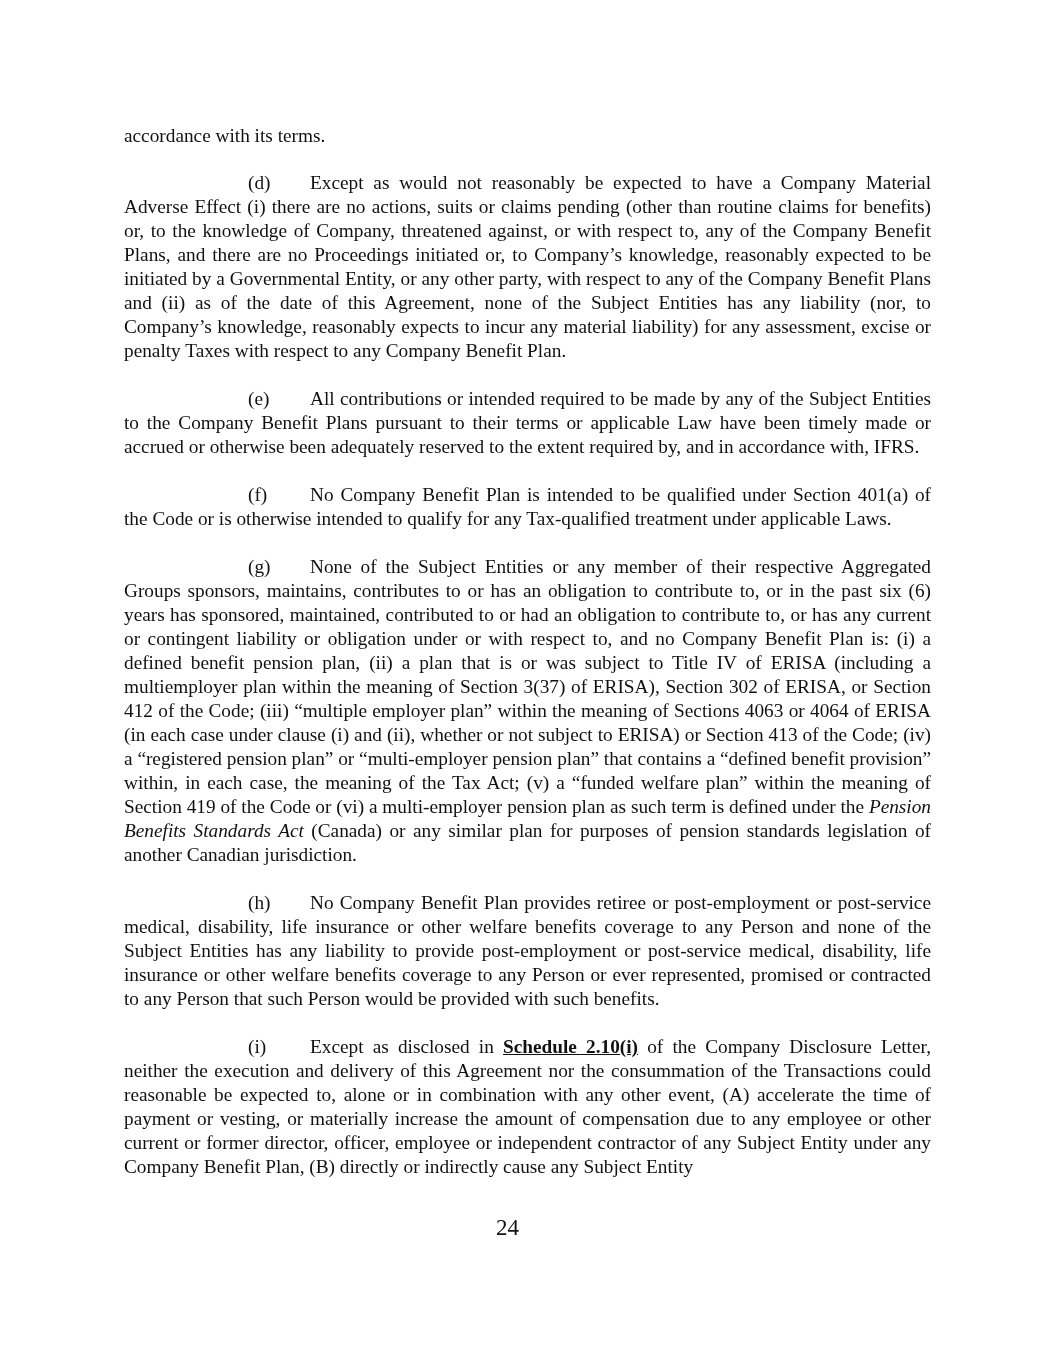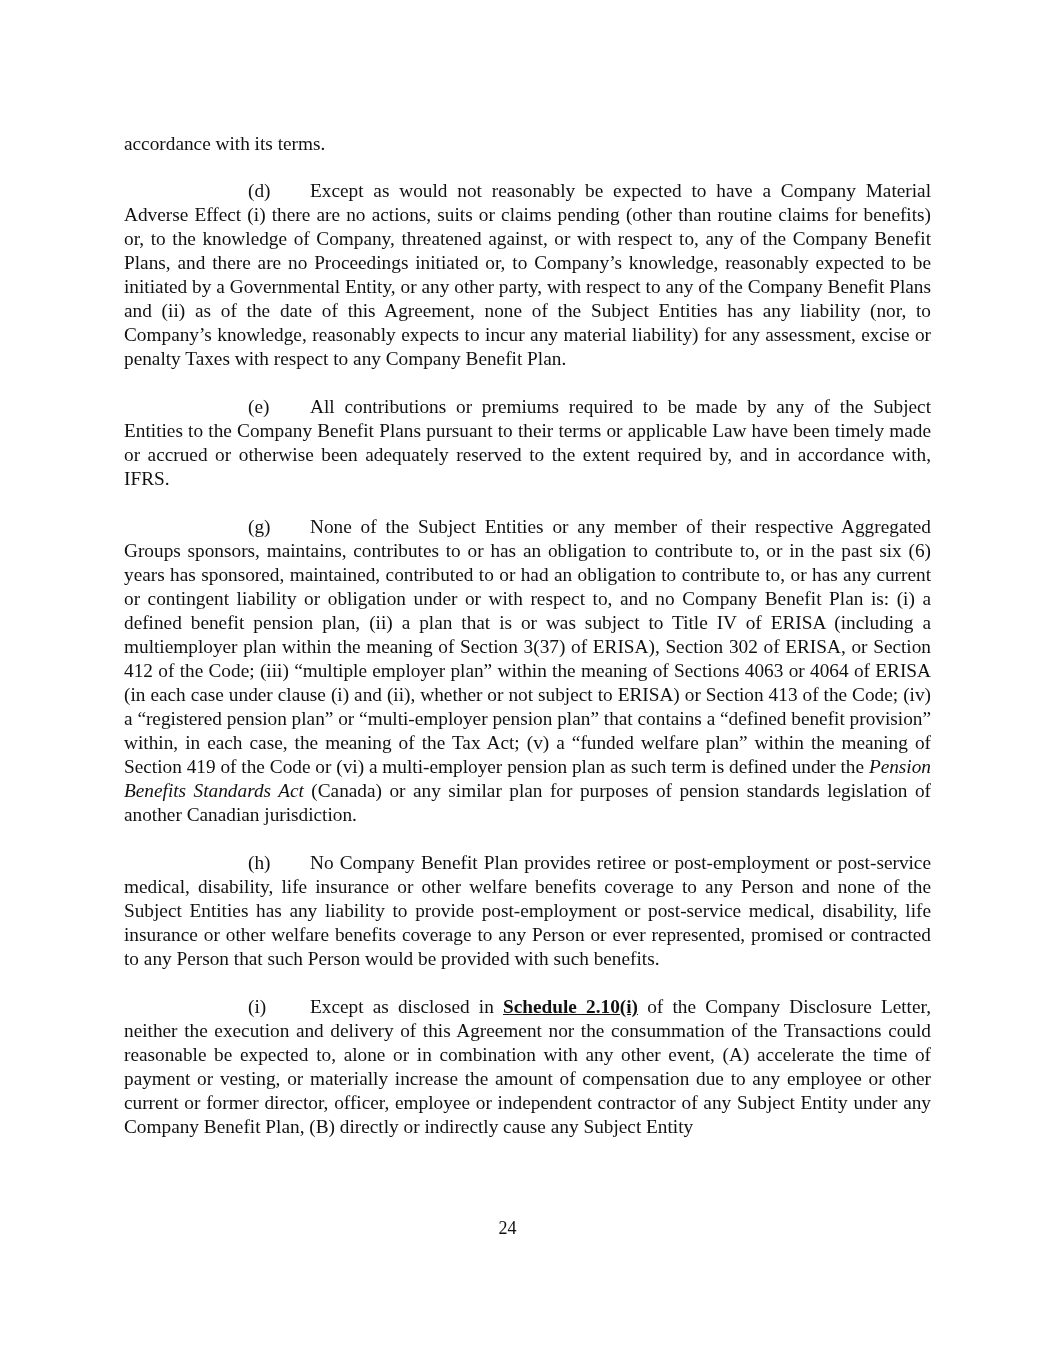--- a/index.html
+++ b/index.html
@@ -18,21 +18,21 @@
     .page {
       position: absolute;
       left: 124px;
       top: 124px;
       width: 807px;
       font-size: 19.3px;
       line-height: 24px;
       text-align: justify;
     }
     .para {
-      margin: 8px 0 24px 0;
+      margin: 0 0 24px 0;
     }
     .para.first {
       margin-bottom: 23px;
     }
     .label {
       display: inline-block;
       margin-left: 124px;
       width: 62px;
     }
     .ref {
@@ -41,38 +41,41 @@
     }
     .italic {
       font-style: italic;
     }
     .page-number {
       position: absolute;
       top: 1216px;
       left: 0;
       width: 1015px;
       text-align: center;
-      font-size: 18px;
+      font-size: 23px;
       line-height: 24px;
     }
   </style>
 </head>
 <body>
 
 <div class="page">
   <p class="para first">accordance with its terms.</p>
 
   <p class="para">
     <span class="label">(d)</span><span>Except as would not reasonably be expected to have a Company Material Adverse Effect (i) there are no actions, suits or claims pending (other than routine claims for benefits) or, to the knowledge of Company, threatened against, or with respect to, any of the Company Benefit Plans, and there are no Proceedings initiated or, to Company’s knowledge, reasonably expected to be initiated by a Governmental Entity, or any other party, with respect to any of the Company Benefit Plans and (ii) as of the date of this Agreement, none of the Subject Entities has any liability (nor, to Company’s knowledge, reasonably expects to incur any material liability) for any assessment, excise or penalty Taxes with respect to any Company Benefit Plan.</span>
   </p>
 
   <p class="para">
-    <span class="label">(e)</span><span>All contributions or premiums required to be made by any of the Subject Entities to the Company Benefit Plans pursuant to their terms or applicable Law have been timely made or accrued or otherwise been adequately reserved to the extent required by, and in accordance with, IFRS.</span>
+    <span class="label">(e)</span><span>All contributions or intended required to be made by any of the Subject Entities to the Company Benefit Plans pursuant to their terms or applicable Law have been timely made or accrued or otherwise been adequately reserved to the extent required by, and in accordance with, IFRS.</span>
   </p>
 
+  <p class="para">
+    <span class="label">(f)</span><span>No Company Benefit Plan is intended to be qualified under Section 401(a) of the Code or is otherwise intended to qualify for any Tax-qualified treatment under applicable Laws.</span>
+  </p>
 
   <p class="para">
     <span class="label">(g)</span><span>None of the Subject Entities or any member of their respective Aggregated Groups sponsors, maintains, contributes to or has an obligation to contribute to, or in the past six (6) years has sponsored, maintained, contributed to or had an obligation to contribute to, or has any current or contingent liability or obligation under or with respect to, and no Company Benefit Plan is: (i) a defined benefit pension plan, (ii) a plan that is or was subject to Title IV of ERISA (including a multiemployer plan within the meaning of Section 3(37) of ERISA), Section 302 of ERISA, or Section 412 of the Code; (iii) “multiple employer plan” within the meaning of Sections 4063 or 4064 of ERISA (in each case under clause (i) and (ii), whether or not subject to ERISA) or Section 413 of the Code; (iv) a “registered pension plan” or “multi-employer pension plan” that contains a “defined benefit provision” within, in each case, the meaning of the Tax Act; (v) a “funded welfare plan” within the meaning of Section 419 of the Code or (vi) a multi-employer pension plan as such term is defined under the </span><span class="italic">Pension Benefits Standards Act</span><span> (Canada) or any similar plan for purposes of pension standards legislation of another Canadian jurisdiction.</span>
   </p>
 
   <p class="para">
     <span class="label">(h)</span><span>No Company Benefit Plan provides retiree or post-employment or post-service medical, disability, life insurance or other welfare benefits coverage to any Person and none of the Subject Entities has any liability to provide post-employment or post-service medical, disability, life insurance or other welfare benefits coverage to any Person or ever represented, promised or contracted to any Person that such Person would be provided with such benefits.</span>
   </p>
 
   <p class="para">

